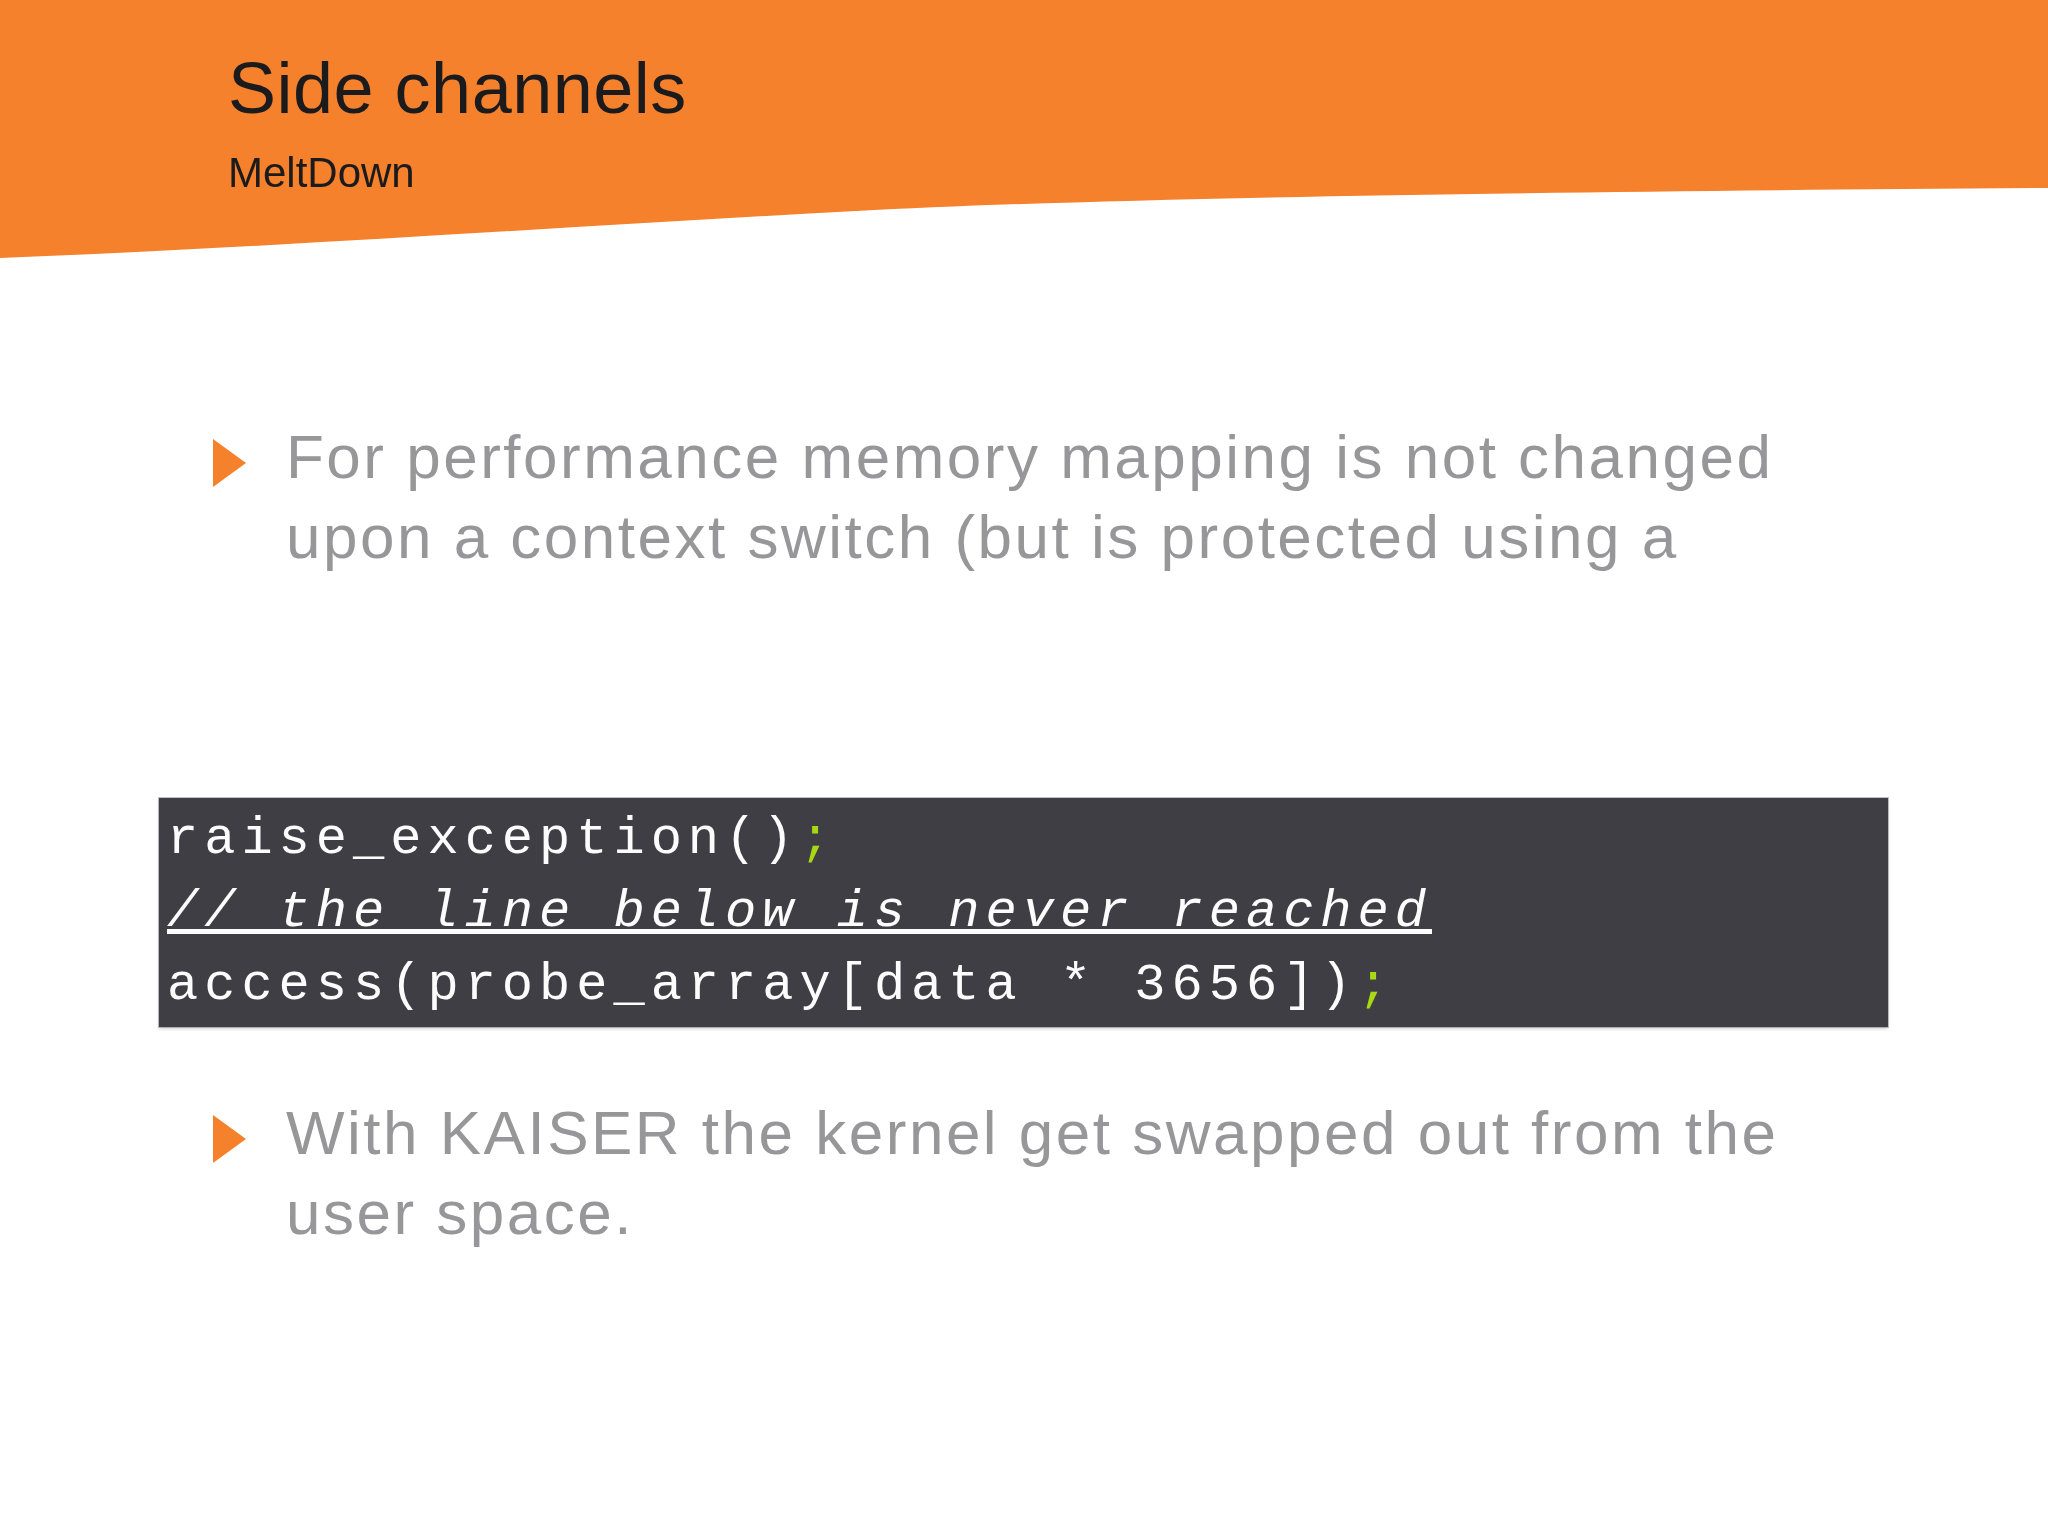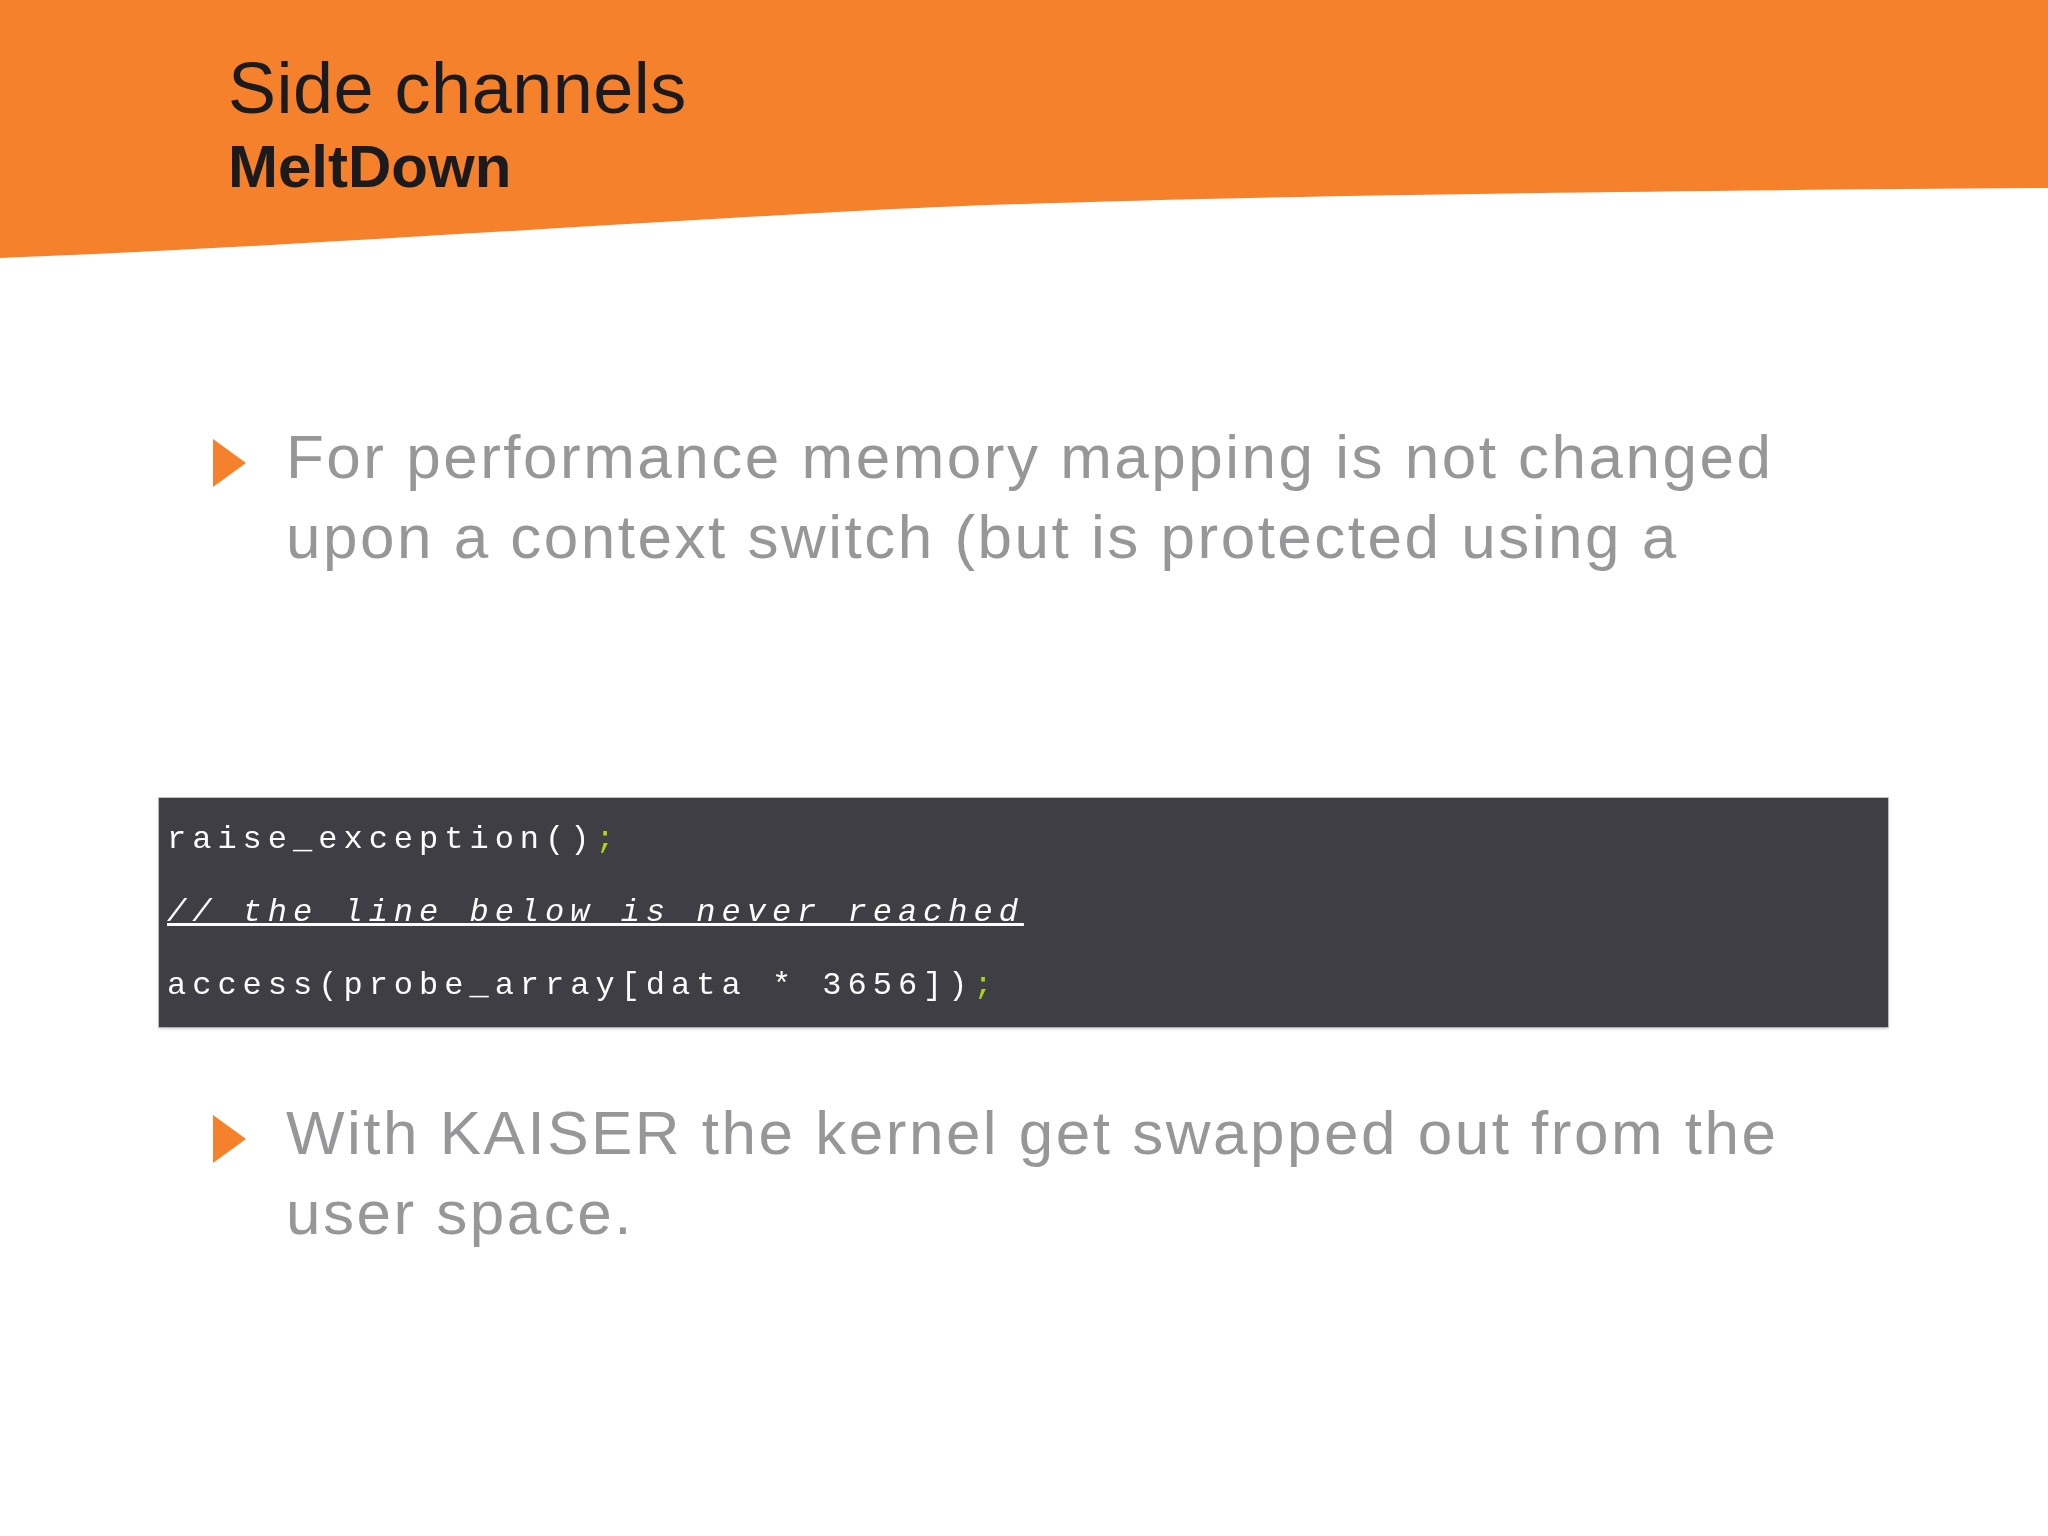--- a/index.html
+++ b/index.html
@@ -25,24 +25,24 @@
     color:#1b1b1d;
   }
   .slide-title{
     font-size:72px;
     font-weight:500;
     line-height:84px;
     letter-spacing:0.5px;
     margin-top:32px;
   }
   .slide-subtitle{
-    font-size:60px;
-    font-weight:700;
+    font-size:42px;
+    font-weight:400;
     line-height:56px;
-    margin-top:9px;
+    margin-top:15px;
   }
   
   .bullet{
     position:absolute;
     left:213px;
     display:flex;
     align-items:flex-start;
   }
   .bullet-1{ top:417px; }
   .bullet-2{ top:1093px; }
@@ -69,21 +69,21 @@
     position:absolute;
     left:159px;
     top:798px;
     width:1729px;
     height:229px;
     box-sizing:border-box;
     background:#3f3e44;
     box-shadow:0 0 0 1px rgba(120,120,128,0.45), 0 2px 3px rgba(0,0,0,0.18);
     padding:5px 0 0 8px;
     font-family:"Liberation Mono", monospace;
-    font-size:32px;
+    font-size:52px;
     letter-spacing:6px;
     line-height:73px;
     color:#fcfcfc;
     white-space:nowrap;
     overflow:hidden;
   }
   .code-line{ height:73px; }
   .code-line.comment{ font-style:italic;text-decoration:underline; }
   .punct{ color:#a8d714; }
 </style>

